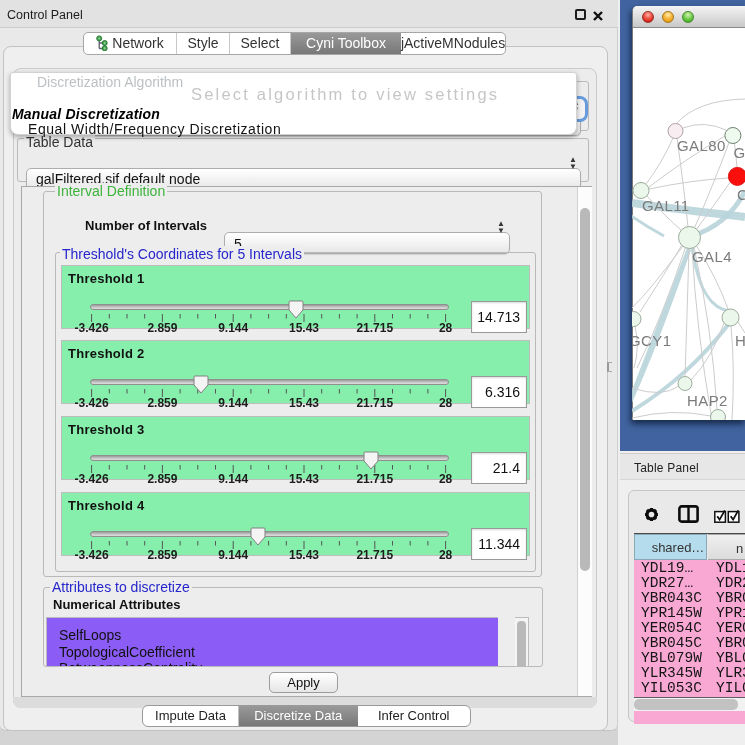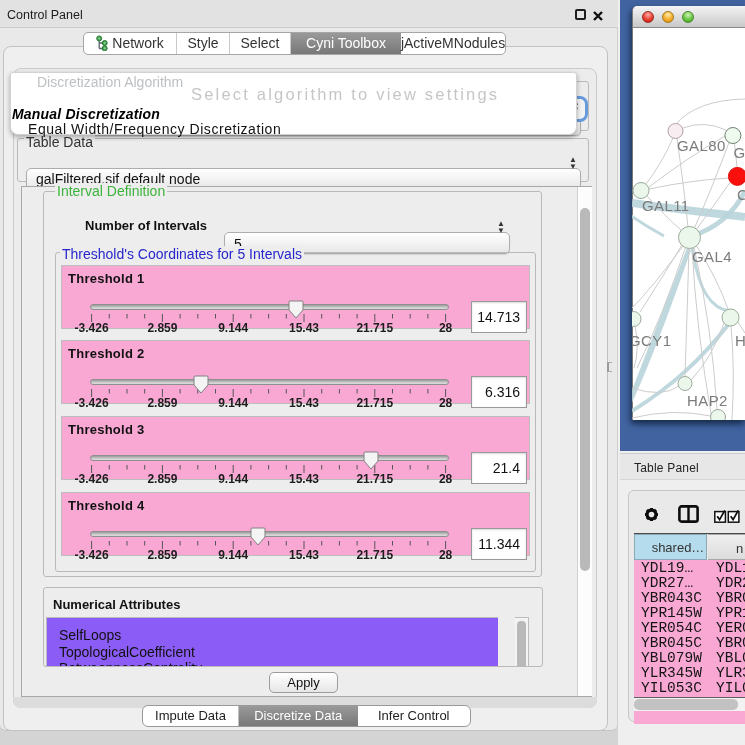--- a/index.html
+++ b/index.html
@@ -25,21 +25,21 @@
 #viewport { left:21px; top:186px; width:571px; height:511px; background:#ededed; border:1px solid #a8a8a8; }
 #vscrolltrack { left:577px; top:187px; width:15px; height:509px; background:#fcfcfc; border-left:1px solid #d0d0d0; }
 #vscrollthumb { left:580px; top:208px; width:10px; height:363px; background:#b9b9b9; border-radius:5px; }
 
 .group { border:1px solid #b9b9b9; border-radius:3px; }
 .glabel { font-size:14px; background:#ededed; padding:0 2px; white-space:nowrap; }
 
 .combo { background:linear-gradient(#ffffff,#eeeeee 70%,#e6e6e6); border:1px solid #adadad; border-radius:5px; box-shadow:0 1px 1px rgba(0,0,0,.12); font-size:14px; color:#111;margin-top:15px; }
 .arrows { position:absolute; font-size:8px; color:#333; line-height:7px; text-align:center; }
 
-.tpanel { left:61px; width:469px; height:64px; background:#f9a8d4; border:1px solid #bdbdbd; }
+.tpanel { left:61px; width:469px; height:64px; background:#86efac; border:1px solid #bdbdbd; }
 .tlabel { position:absolute; left:6px; top:5px; font-size:13px; letter-spacing:0.25px; font-weight:bold; color:#111; }
 .track { position:absolute; left:28px; top:38px; width:359px; height:6px; border-radius:3px; background:linear-gradient(#9a9a9a,#d2d2d2 70%,#dadada); border:0.5px solid #8f8f8f; }
 .tfield { position:absolute; left:409px; top:35px; width:56px; height:32px; background:#fff; border:1px solid #999; box-shadow:inset 0 1px 2px rgba(0,0,0,.15); font-size:14px; color:#111; text-align:right; padding:7px 6px 0 0; }
 .thumb { position:absolute; top:34px; width:16px; height:19px; }
 
 #botband { left:13px; top:697px; width:584px; height:11px; background:#dcdcdc; border-bottom-left-radius:8px; border-bottom-right-radius:8px; }
 #bottabs { left:142px; top:704.5px; height:22px; background:#fff; border:1px solid #999; border-radius:6px; display:flex; overflow:hidden; }
 .btab { font-size:13px; color:#222; display:flex; align-items:center; justify-content:center; border-right:1px solid #c0c0c0; white-space:nowrap; }
 .btab.sel { background:linear-gradient(#999999,#787878); color:#fff; border-right:none; }
 .btab.last { border-right:none; }
@@ -267,20 +267,21 @@
         <text x="312.8" y="66" font-size="12" font-weight="bold" fill="#1d1d1d" text-anchor="middle" font-family="Liberation Sans, sans-serif">21.715</text>
         <text x="383.6" y="66" font-size="12" font-weight="bold" fill="#1d1d1d" text-anchor="middle" font-family="Liberation Sans, sans-serif">28</text>
       </svg>
     <svg class="thumb" style="left:188px;" width="16" height="19" viewBox="0 0 16 19">
         <path d="M2 1 H14 Q15 1 15 2 V10 L8 18 L1 10 V2 Q1 1 2 1 Z" fill="#f4f4f4" stroke="#808080" stroke-width="1"></path>
       </svg>
     <div class="tfield">11.344</div>
   </div>
 
   <div class="abs group" style="left:43px; top:587px; width:500px; height:80px;"></div>
+  <div class="abs glabel" style="left:50px; top:578.5px; color:#2626cc;">Attributes to discretize</div>
   <div class="abs" style="left:53px; top:596.5px; font-size:13px; font-weight:bold; color:#111;">Numerical Attributes</div>
   <div class="abs" style="left:46px; top:617px; width:452px; height:50px; background:#8b5cf6; border:1px solid #bbb; border-right:none; overflow:hidden;">
     <div style="padding:9px 0 0 12px; font-size:14px; color:#111;">
       <div style="height:16.5px;">SelfLoops</div>
       <div style="height:16.5px;">TopologicalCoefficient</div>
       <div style="height:16.5px;">BetweennessCentrality</div>
     </div>
   </div>
   <div class="abs" style="left:515px; top:617px; width:14px; height:50px; background:#f4f4f4; border:1px solid #bbb; border-left:none;"></div>
   <div class="abs" style="left:517px; top:621px; width:9px; height:46px; background:#b9b9b9; border-radius:4px 4px 0 0;"></div>

